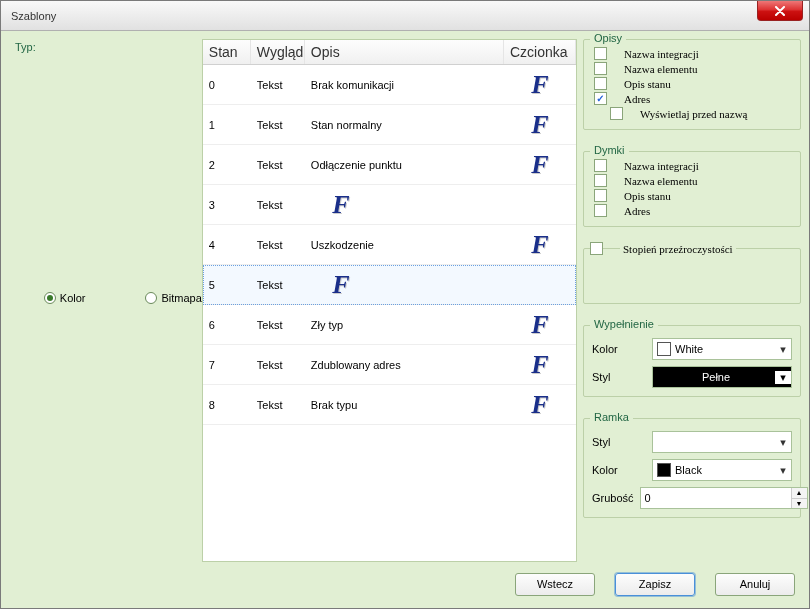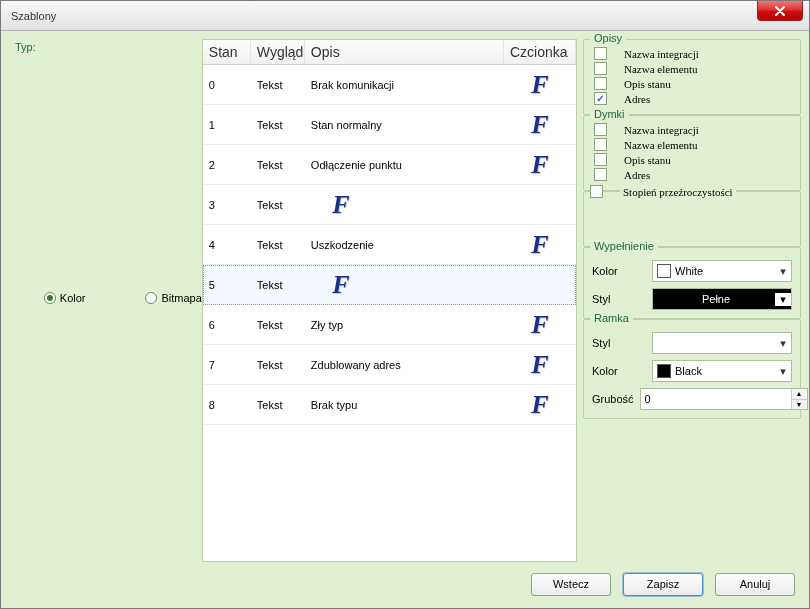--- a/index.html
+++ b/index.html
@@ -117,21 +117,21 @@
     font-weight: bold; font-style: italic;
     font-size: 26px;
     color: #1a2f8a;
     text-shadow: 1px 1px 0 #ccc;
     line-height: 1;
   }
 
   .group {
     border: 1px solid #bcd0a8;
     border-radius: 2px;
-    margin-bottom: 0;
+    margin-bottom: 21px;
     padding: 6px 8px 8px 8px;
     position: relative;
   }
   .group .legend {
     position: absolute; top: -8px; left: 6px;
     background: #e1efd3; padding: 0 4px;
     color: #264; font-size: 11px;
   }
   .chk { display: flex; align-items: flex-end; gap: 17px; padding: 1px 0 1px 2px; cursor: pointer; font-family: Liberation Serif, serif; }
   .chk.indent { padding-left: 18px; }
@@ -181,21 +181,21 @@
     flex:1; display:flex; align-items:center; justify-content:center;
     font-size:7px; cursor:pointer; background:#f4f4f4;
   }
   .spinner .btns div:first-child { border-bottom:1px solid #ccc; }
 
   .spacer { flex: 1; }
 
   .footer {
     height: 38px;
     display: flex; align-items: center; justify-content: flex-end;
-    gap: 12px; padding: 6px 6px 0 0;
+    gap: 20px; padding: 6px 6px 0 0;
   }
   .btn {
     min-width: 80px; height: 23px;
     border: 1px solid #8aa57a;
     background: linear-gradient(to bottom, #fdfdfd, #ececec);
     border-radius: 3px;
     cursor: pointer;
     font: inherit;
     padding: 0 12px;
   }
@@ -332,20 +332,24 @@
                 <span>Nazwa elementu</span>
               </div>
               <div class="chk">
                 <span class="box"></span>
                 <span>Opis stanu</span>
               </div>
               <div class="chk">
                 <span class="box on"></span>
                 <span>Adres</span>
               </div>
+              <div class="chk indent">
+                <span class="box"></span>
+                <span>Wyświetlaj przed nazwą</span>
+              </div>
             </div>
         </div>
 
         <div class="group">
           <span class="legend">Dymki</span>
           <div id="chk-dymki">
               <div class="chk">
                 <span class="box"></span>
                 <span>Nazwa integracji</span>
               </div>

